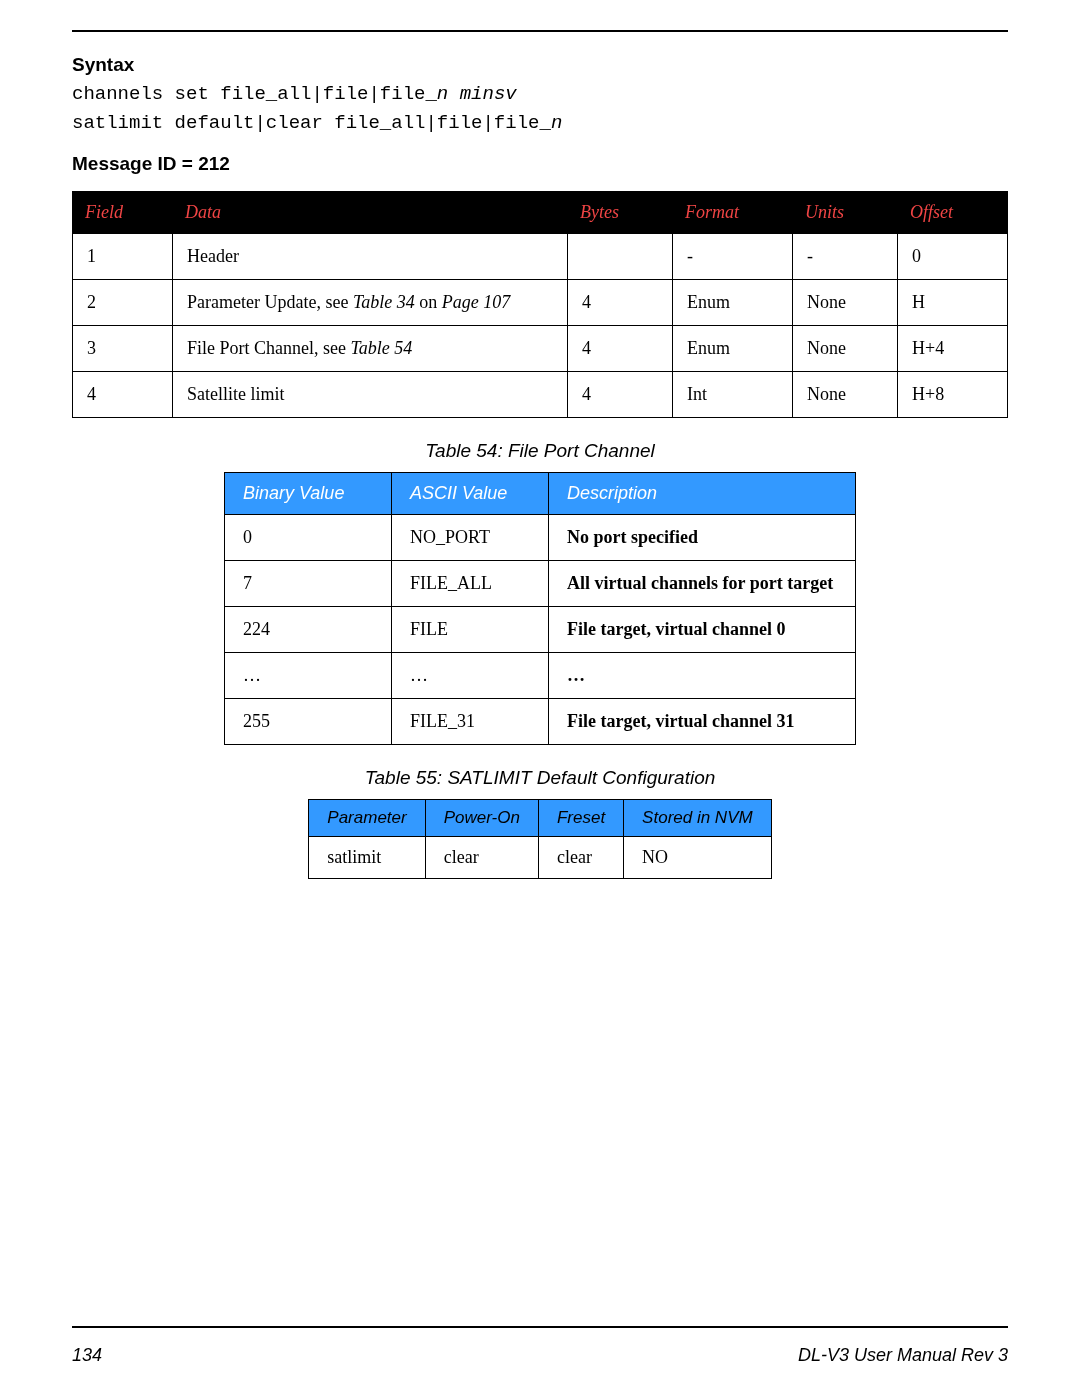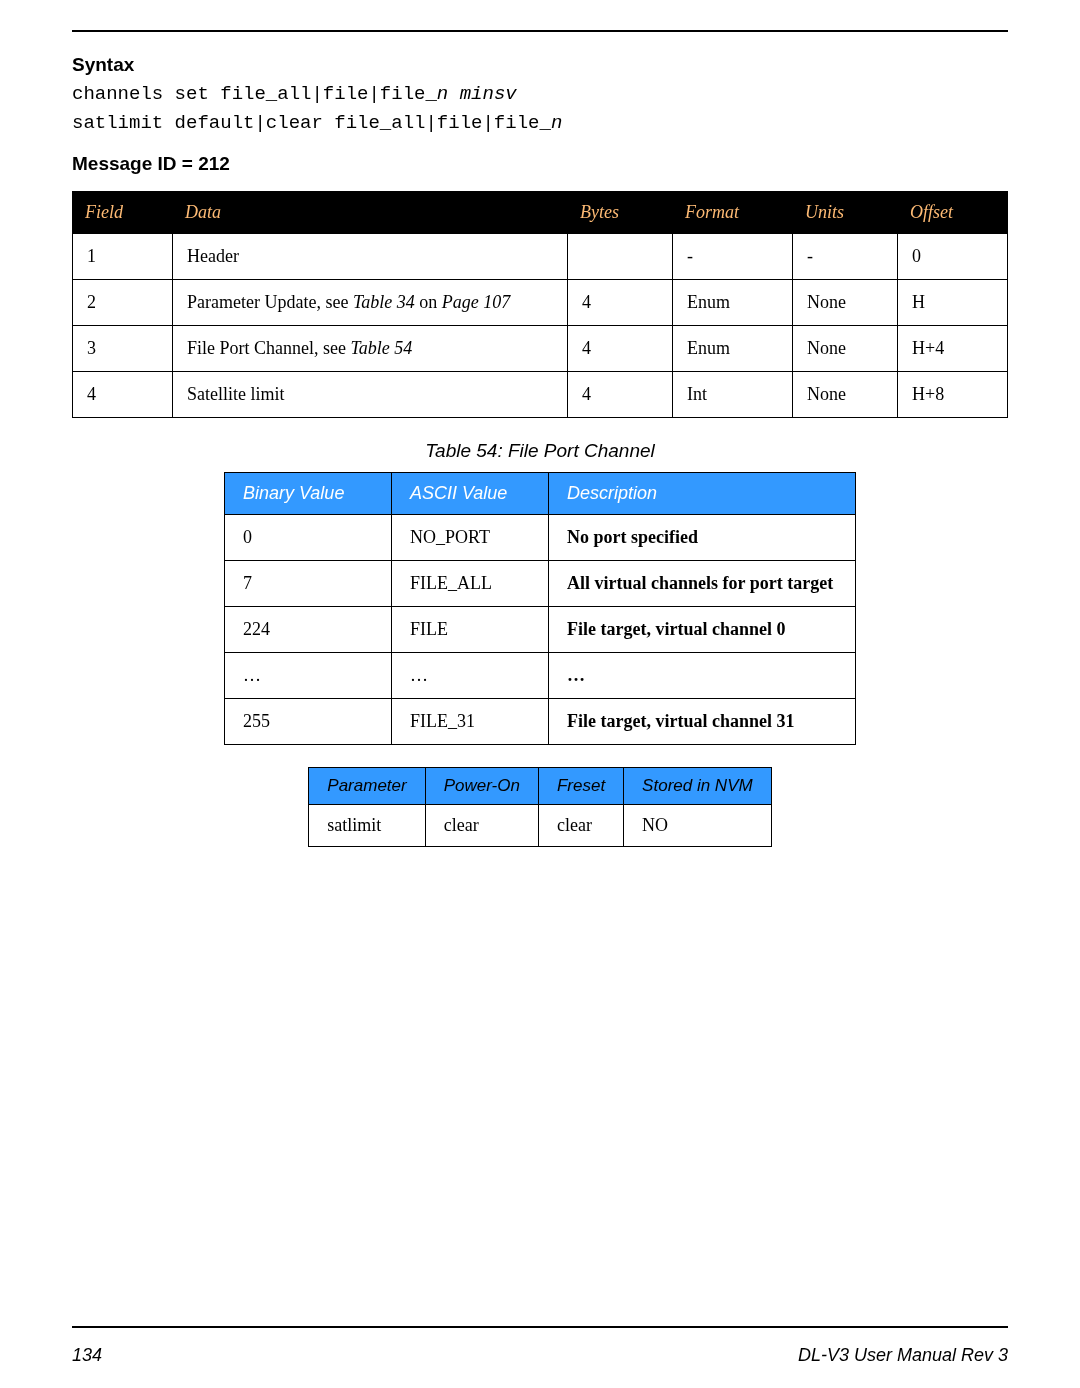--- a/index.html
+++ b/index.html
@@ -51,21 +51,21 @@
   }
 
   
   table.fields {
     width: 100%;
     border-collapse: collapse;
     margin-bottom: 22px;
   }
   table.fields th {
     background: #000;
-    color: #fdba74;
+    color: #ef4444;
     font-style: italic;
     font-weight: normal;
     border: 1px solid #000;
     padding: 10px 12px;
     text-align: left;
     font-size: 18px;
   }
   table.fields td {
     border: 1px solid #000;
     padding: 12px 14px;
@@ -245,20 +245,21 @@
         <td class="desc">…</td>
       </tr>
       <tr>
         <td class="bin">255</td>
         <td class="ascii">FILE_31</td>
         <td class="desc">File target, virtual channel 31</td>
       </tr>
     </tbody>
   </table>
 
+  <div class="caption">Table 55: SATLIMIT Default Configuration</div>
 
   <table class="defcfg">
     <thead>
       <tr>
         <th>Parameter</th>
         <th>Power-On</th>
         <th>Freset</th>
         <th>Stored in NVM</th>
       </tr>
     </thead>

